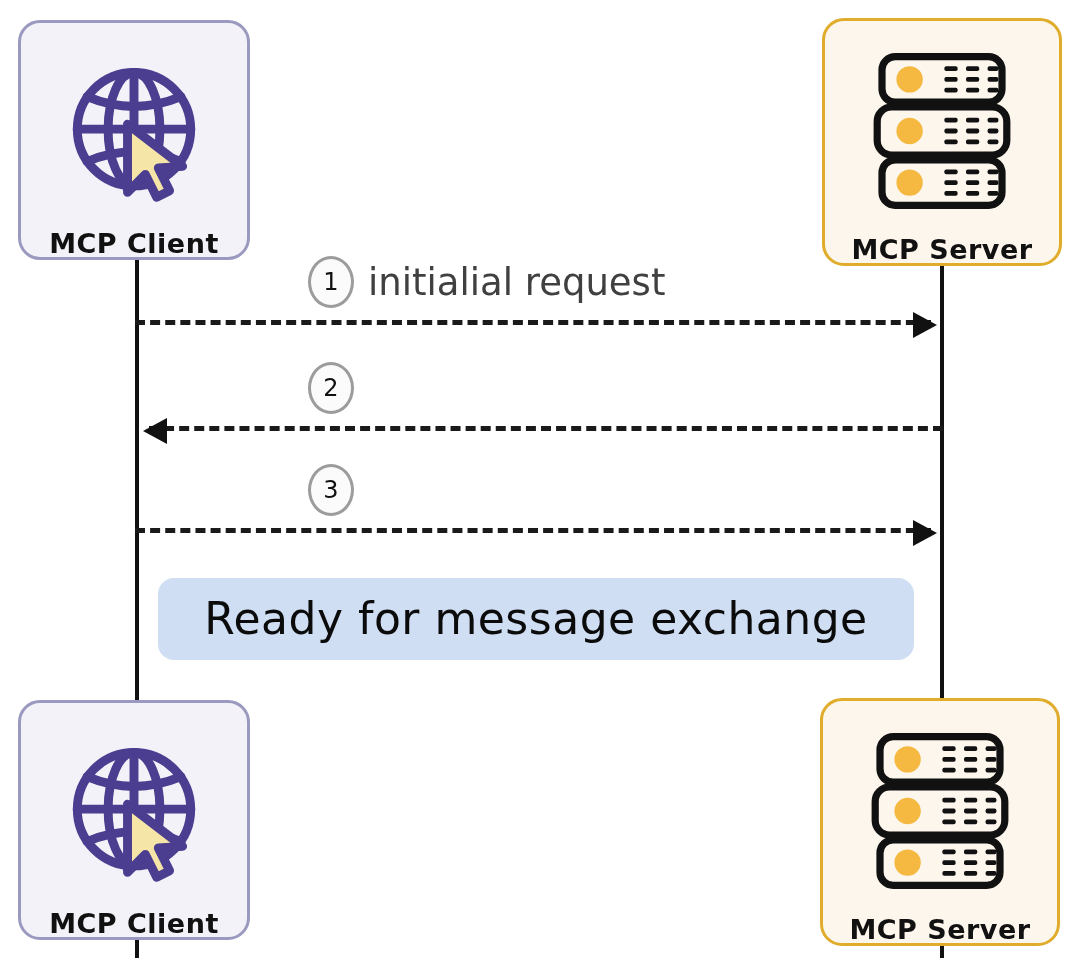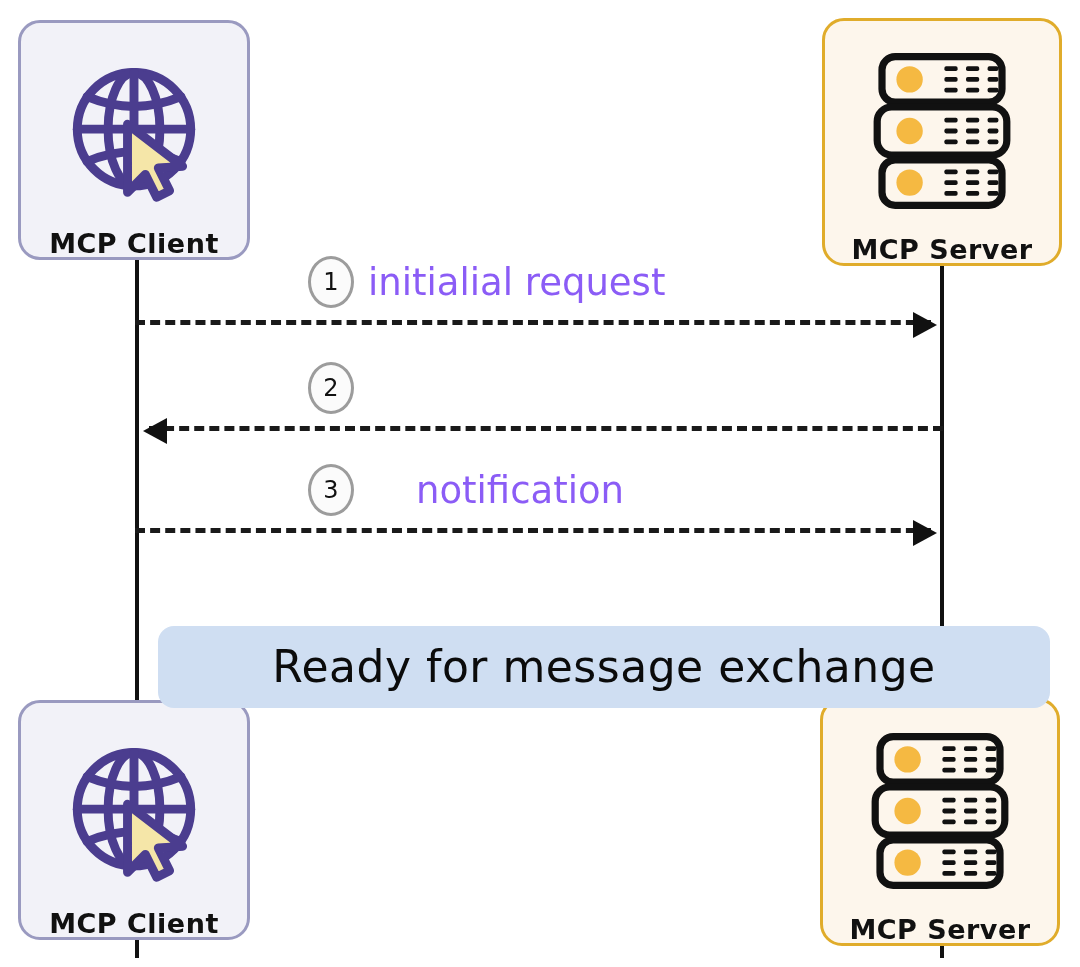--- a/index.html
+++ b/index.html
@@ -133,38 +133,37 @@
     align-items: center;
     justify-content: center;
     font-family: "DejaVu Sans", sans-serif;
     font-size: 24px;
     color: #111111;
     box-sizing: border-box;
   }
   .msg-text {
     font-family: "DejaVu Sans", sans-serif;
     font-size: 37px;
-    color: #8b5cf6;
+    color: #404040;
     line-height: 1;
   }
 
   
   .banner {
     position: absolute;
     left: 158px;
     top: 578px;
-    width: 892px;
+    width: 756px;
     height: 82px;
     background: #cfdef2;
     border-radius: 16px;
     display: flex;
     align-items: center;
     justify-content: center;
     z-index: 4;
-    margin-top: 48px;
   }
   .banner-text {
     font-family: "DejaVu Sans", sans-serif;
     font-size: 44px;
     color: #0b0b0b;
     line-height: 1;
     letter-spacing: 0.5px;
   }
 </style>
 </head>
@@ -259,21 +258,20 @@
       <div class="step-badge">2</div>
     </div>
   </div>
 
   <div class="msg" style="top:528px;">
     <div class="msg-line">
       <div class="arrowhead right"></div>
     </div>
     <div class="msg-caption" style="left:173px;">
       <div class="step-badge">3</div>
-      <div class="msg-text" style="margin-left:48px;">notification</div>
     </div>
   </div>
 
   <div class="banner">
     <span class="banner-text">Ready for message exchange</span>
   </div>
 
   <div class="node node-client node-client-bottom">
     <div class="icon-wrap">
       <svg width="162" height="162" viewBox="0 0 100 100" aria-hidden="true">

